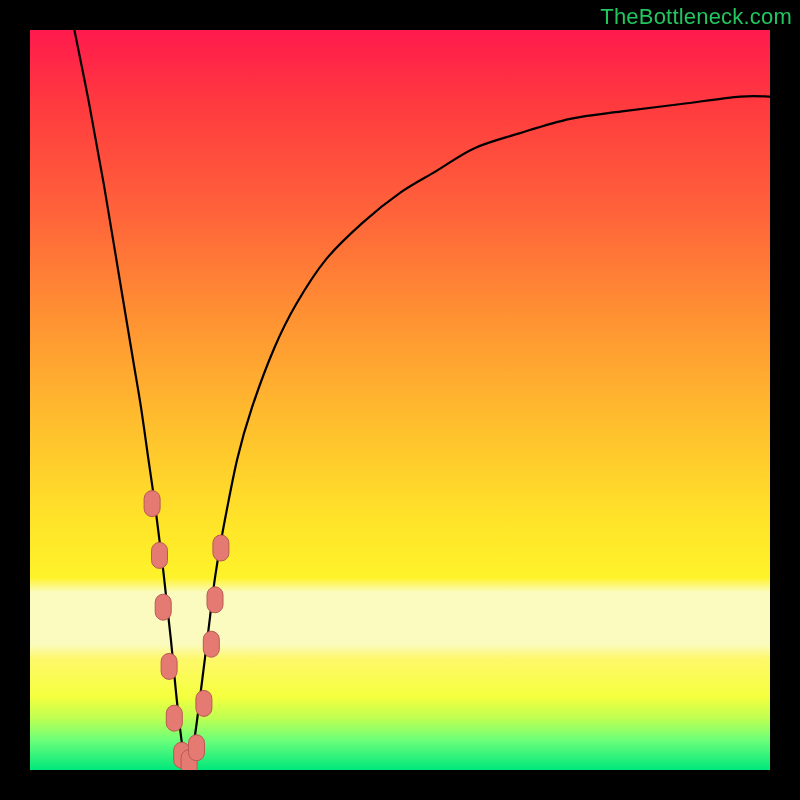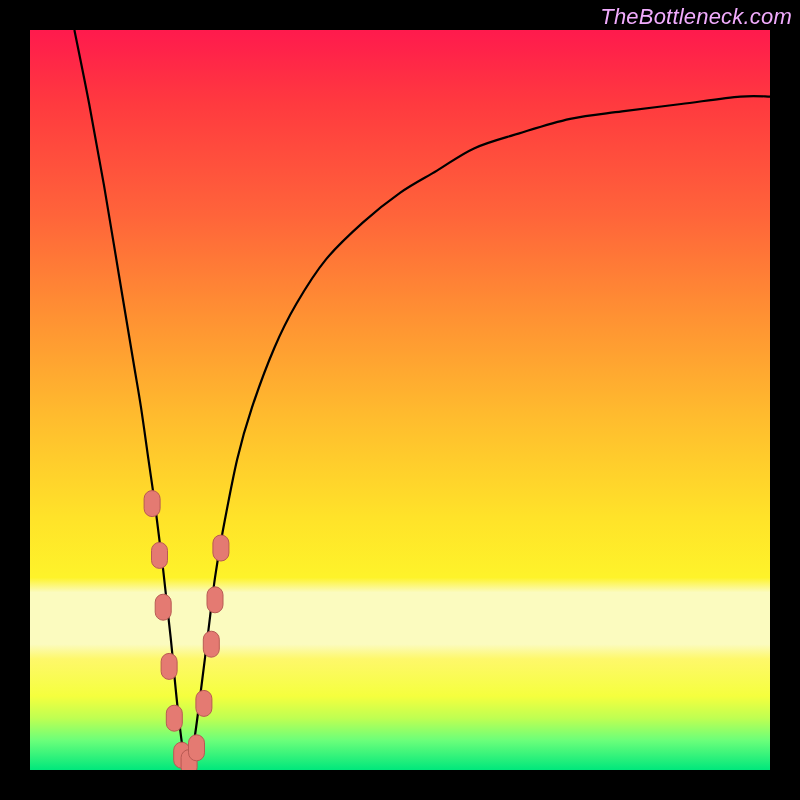--- a/index.html
+++ b/index.html
@@ -41,26 +41,25 @@
       #f5ff3e 90%,
       #bfff52 93%,
       #6bff7a 96%,
       #00e77c 100%
     );
   }
   .watermark {
     position: absolute;
     top: 4px;
     right: 8px;
-    color: #f0abfc;
+    color: #22c55e;
     font-size: 22px;
     font-weight: 500;
     letter-spacing: 0.2px;
     user-select: none;
-    font-style: italic;
   }
   svg.curve {
     position: absolute;
     left: 0;
     top: 0;
     width: 740px;
     height: 740px;
   }
 </style>
 </head>

